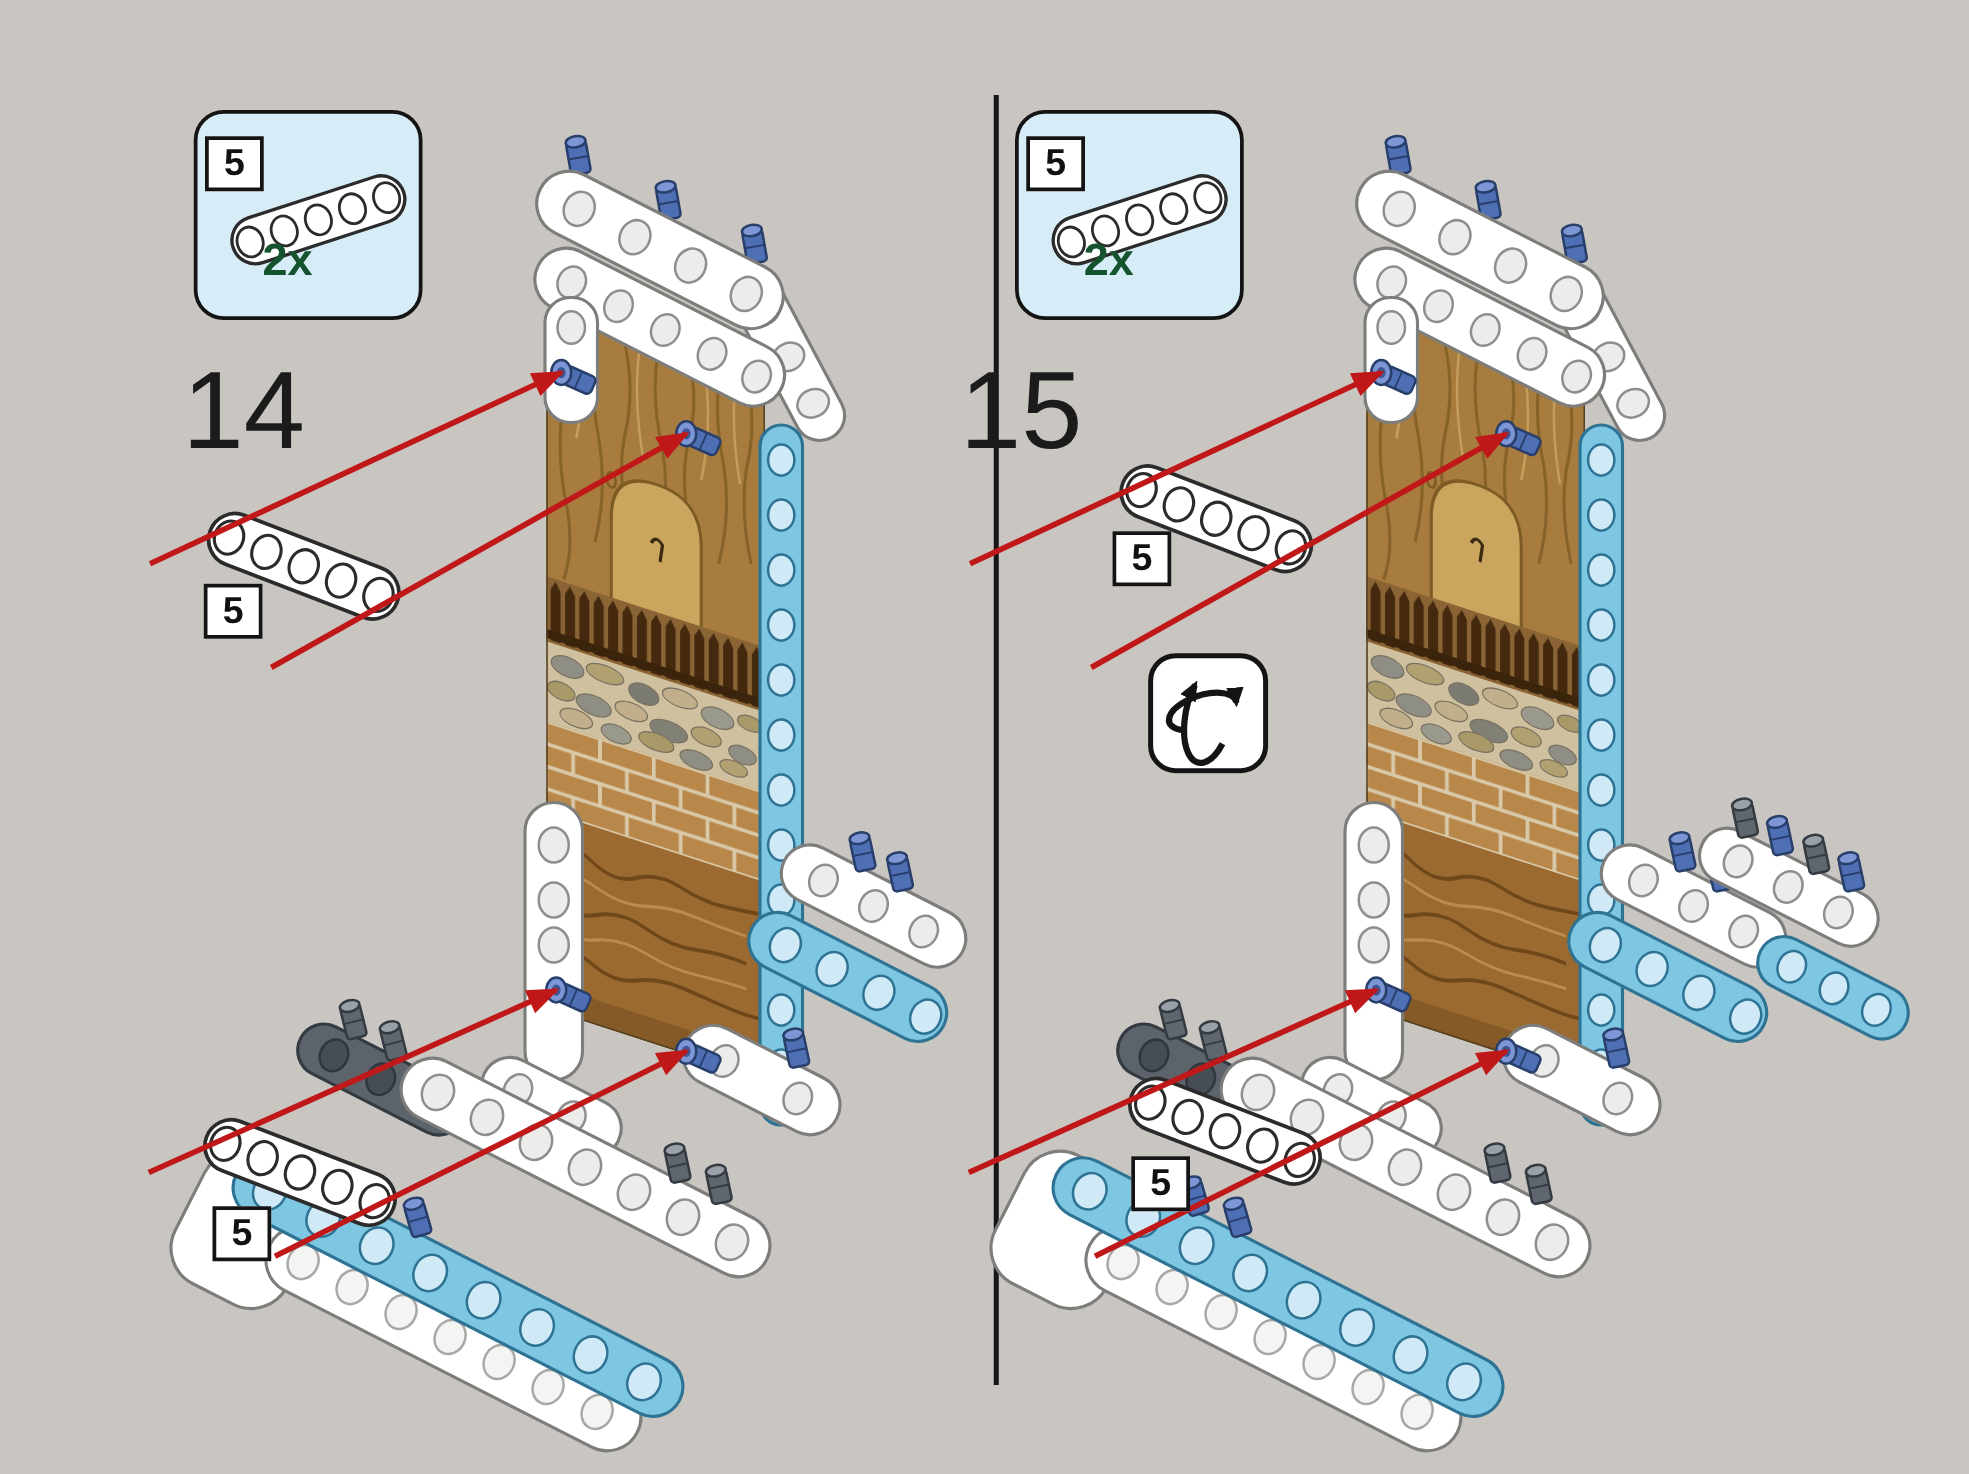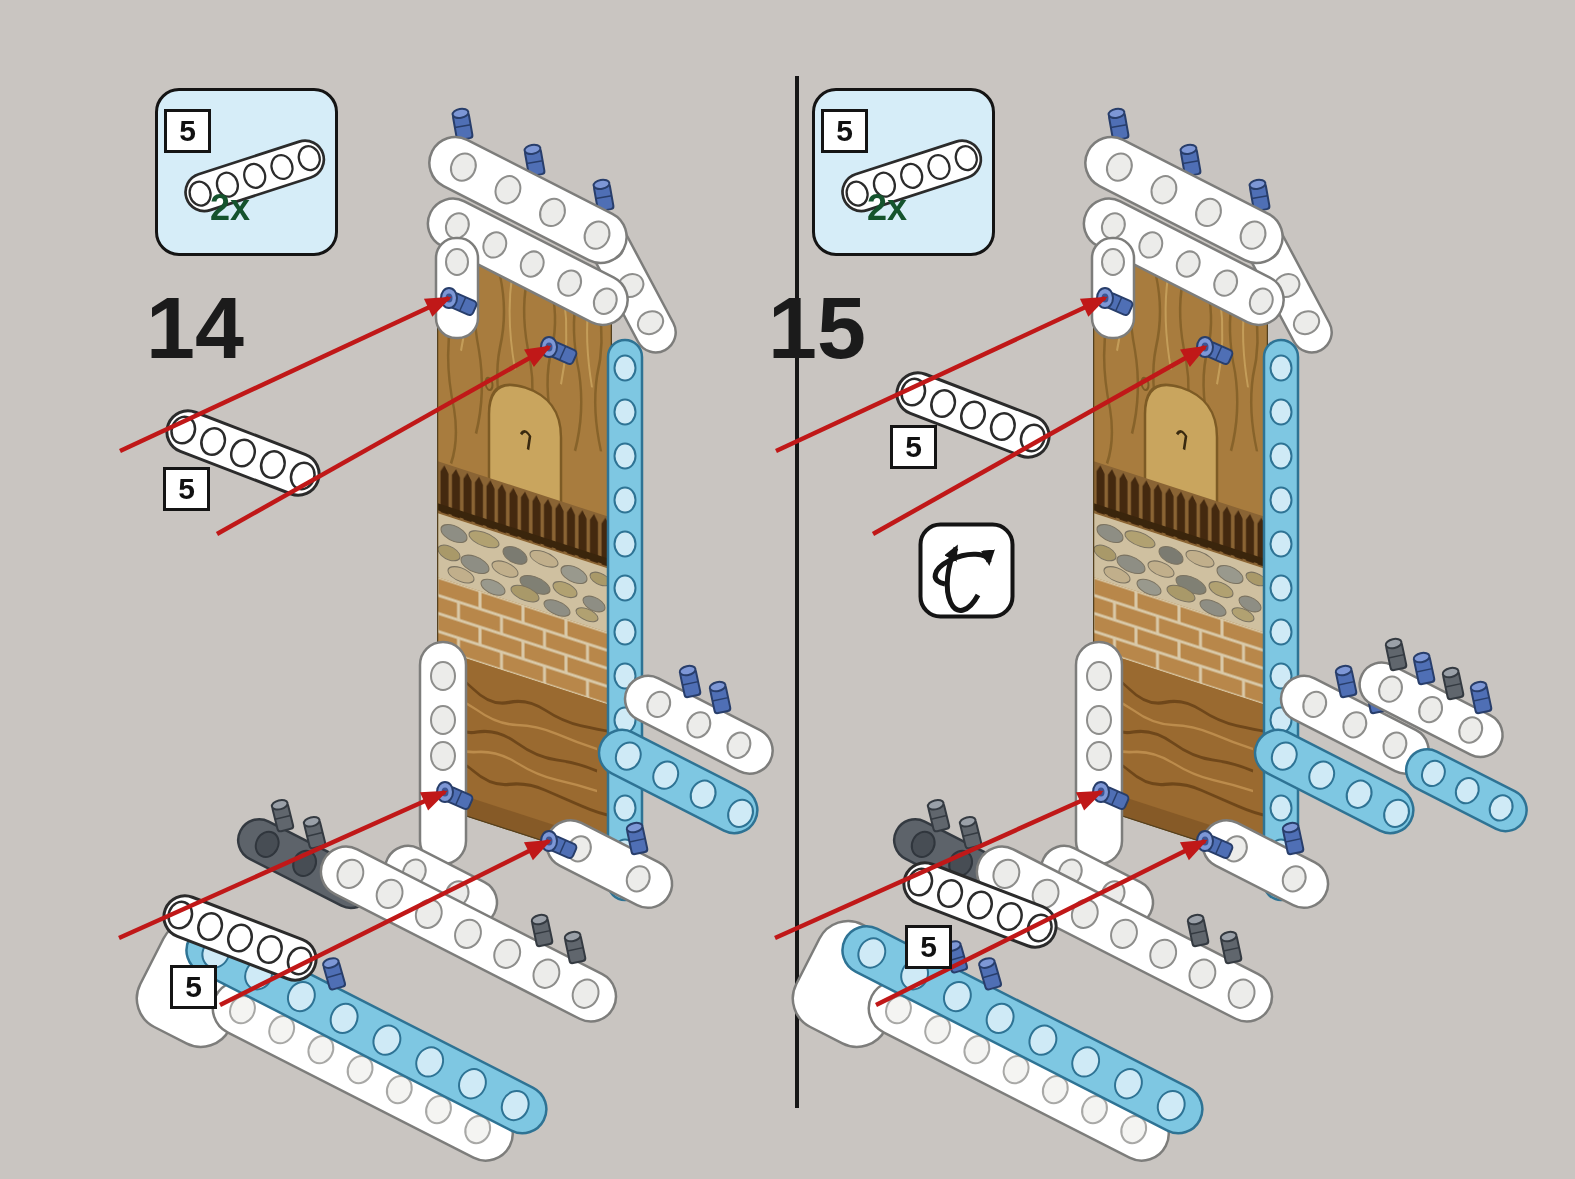--- a/index.html
+++ b/index.html
@@ -22,21 +22,21 @@
              border:3px solid #141414; border-radius:24px; }
   .callout.c-left  { left:155px; }
   .callout.c-right { left:812px; }
   .badge { position:absolute; background:#ffffff; border:3px solid #141414;
            display:flex; align-items:center; justify-content:center;
            font-weight:bold; font-size:30px; color:#111; }
   .callout .badge { left:6px; top:18px; width:47px; height:44px; }
   .qty { position:absolute; left:14px; bottom:24px; font-weight:bold; font-size:36px; color:#14532d;margin-left:38px; }
   .co-beam { position:absolute; left:0; top:0; width:100%; height:100%; }
 
-  .step-num { position:absolute; font-weight:bold; font-size:88px; color:#1b1b1b; line-height:1; }
+  .step-num { position:absolute; font-weight:normal; font-size:88px; color:#1b1b1b; line-height:1; }
   .sn-14 { left:146px; top:284px; }
   .sn-15 { left:768px; top:284px; }
 
   .plabel { position:absolute; width:47px; height:44px; background:#ffffff; border:3px solid #141414;
             display:flex; align-items:center; justify-content:center;
             font-weight:bold; font-size:30px; color:#111; }
   .pl-1a { left:163px; top:467px; }
   .pl-1b { left:170px; top:965px; }
   .pl-2a { left:890px; top:425px; }
   .pl-2b { left:905px; top:925px; }

